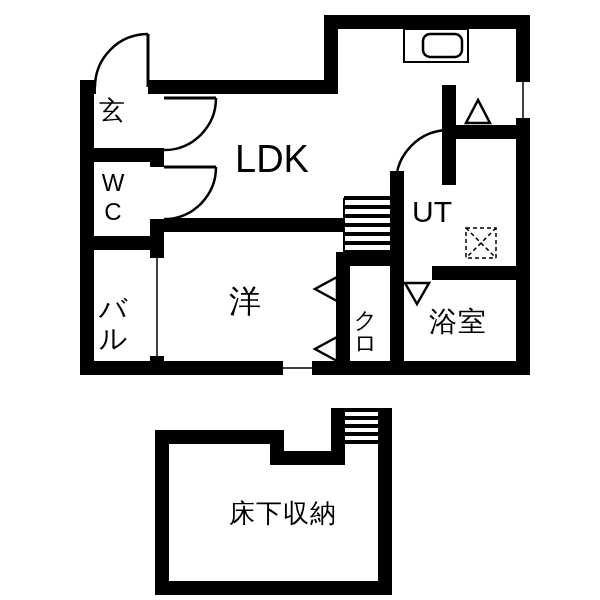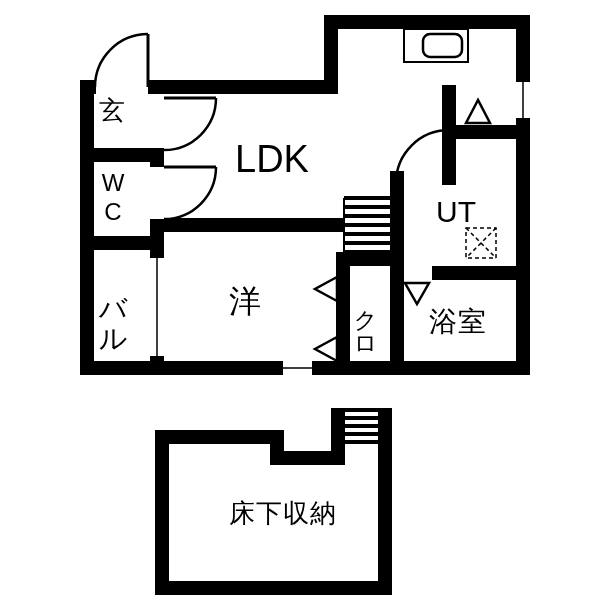--- a/index.html
+++ b/index.html
@@ -129,17 +129,17 @@
       <line x1="345" y1="442" x2="390" y2="442" stroke-width="4"></line>
     </g>
   </svg>
 
   <div class="label lbl-ldk" style="left:272px;top:160px;">LDK</div>
   <div class="label lbl-entrance" style="left:112px;top:111px;">玄</div>
   <div class="label lbl-toilet vtext" style="left:112px;top:198px;">WC</div>
   <div class="label lbl-balcony vtext" style="left:113px;top:310px;">バル</div>
   <div class="label lbl-western" style="left:245px;top:302px;">洋</div>
   <div class="label lbl-closet vtext" style="left:365px;top:322px;">クロ</div>
-  <div class="label lbl-utility" style="left:456px;top:212px;">UT</div>
+  <div class="label lbl-utility" style="left:432px;top:212px;">UT</div>
   <div class="label lbl-bathroom" style="left:458px;top:322px;">浴室</div>
   <div class="label lbl-storage" style="left:283px;top:514px;">床下収納</div>
 
 </div>
 
 </body></html>

